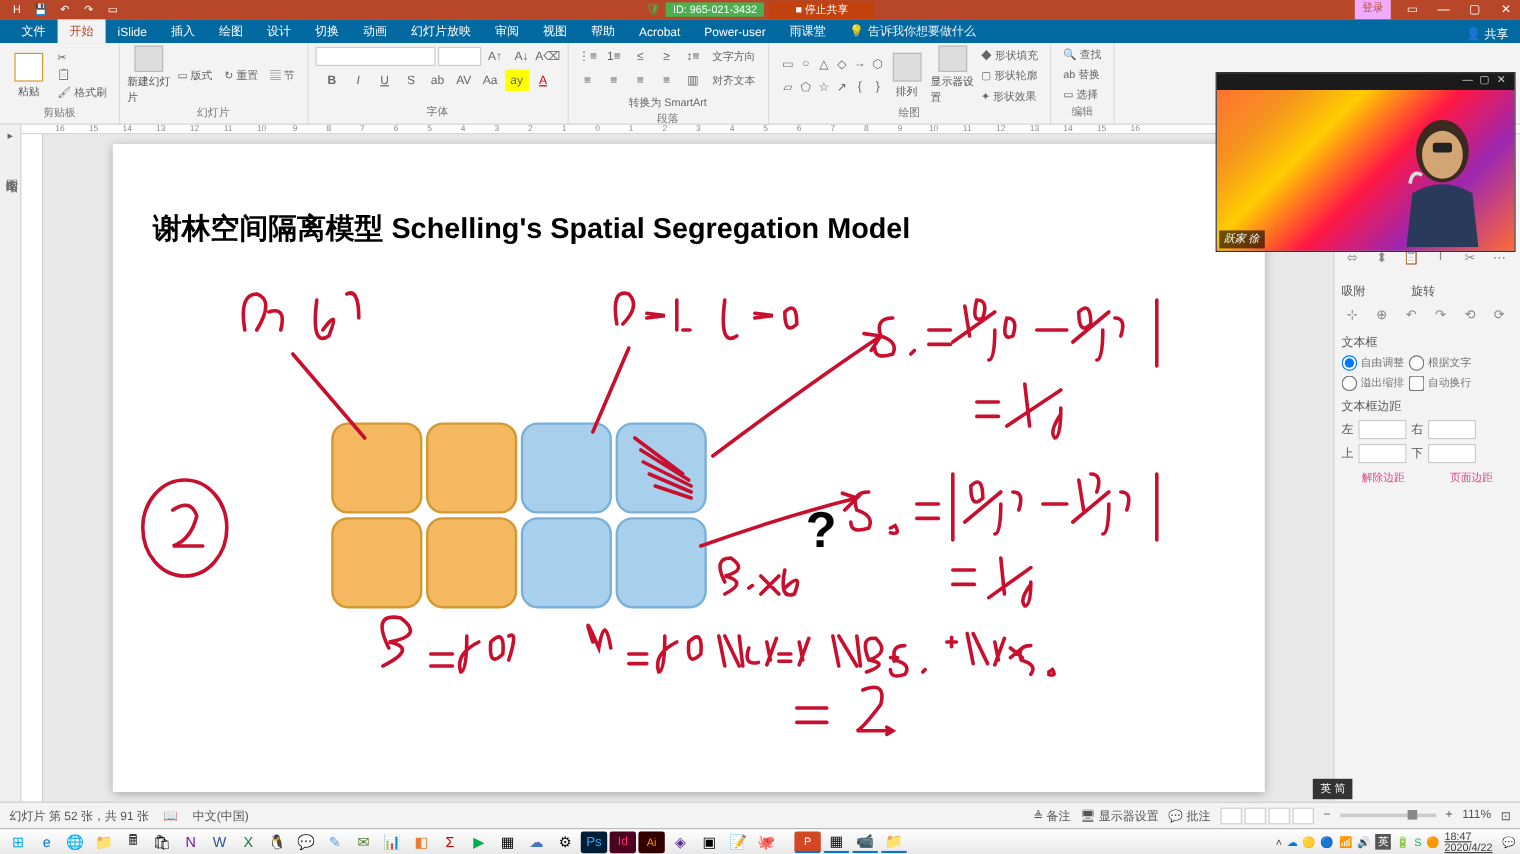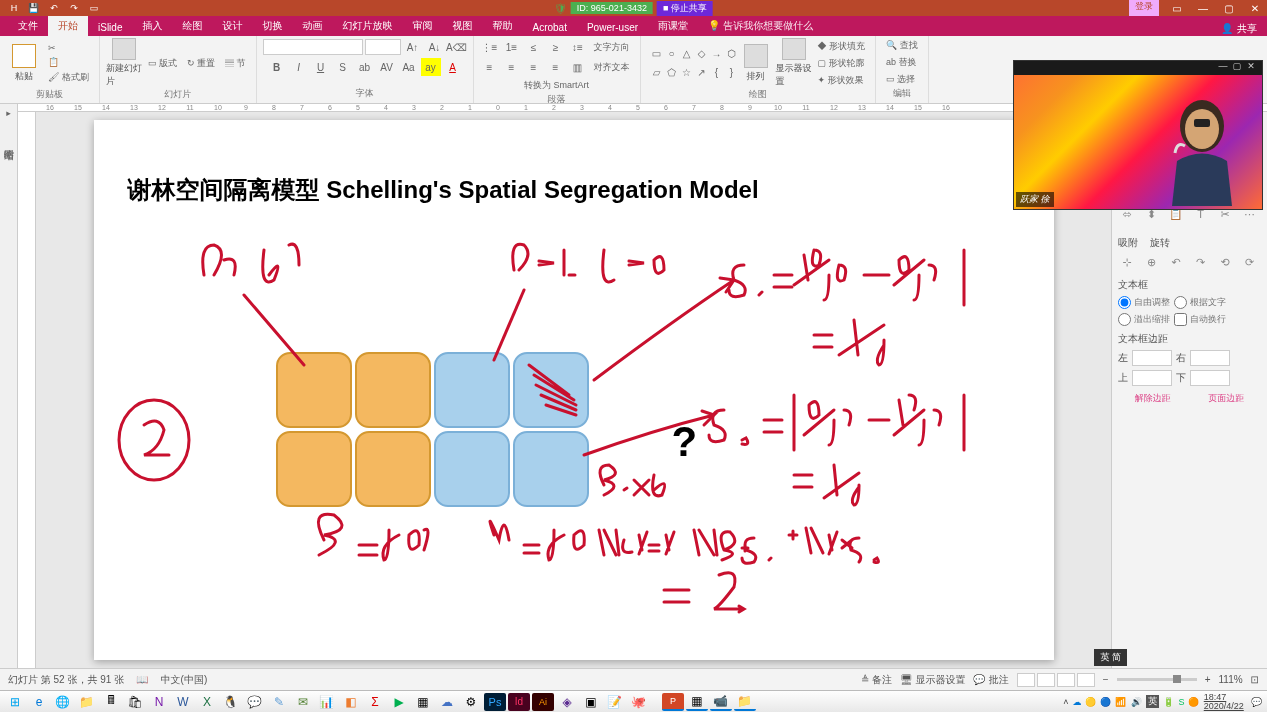--- a/index.html
+++ b/index.html
@@ -4,27 +4,27 @@
 <style>
 * { margin: 0; padding: 0; box-sizing: border-box; font-family: "Microsoft YaHei", sans-serif; }
 body { width: 1267px; height: 712px; background: #f0f0f0; overflow: hidden; position: relative; }
 
 
 .titlebar { height: 16px; background: #b8472a; display: flex; align-items: center; position: relative; }
 .titlebar-left { display: flex; gap: 4px; padding-left: 6px; }
 .titlebar-left .tb-btn { width: 16px; height: 12px; display: flex; align-items: center; justify-content: center; color: #fff; font-size: 9px; }
 .meeting-id-bar { position: absolute; left: 50%; transform: translateX(-50%); display: flex; align-items: center; gap: 4px; }
 .meeting-id { background: #4caf50; color: #fff; padding: 1px 6px; font-size: 9px; }
-.stop-share { background: #6d28d9; color: #fff; padding: 1px 6px; font-size: 9px; }
+.stop-share { background: #c2410c; color: #fff; padding: 1px 22px; font-size: 9px; }
 .titlebar-right { position: absolute; right: 0; display: flex; gap: 2px; }
 .titlebar-right .tb-btn { width: 24px; height: 16px; color: #fff; font-size: 10px; display: flex; align-items: center; justify-content: center; }
 .login-btn { background: #f0abfc; color: #b8472a; padding: 0 6px; font-size: 9px; margin-right: 4px; }
 
 
-.ribbon-tabs { height: 20px; background: #be185d; display: flex; align-items: flex-end; padding-left: 8px; color: #fff; font-size: 10px; }
+.ribbon-tabs { height: 20px; background: #0369a1; display: flex; align-items: flex-end; padding-left: 8px; color: #fff; font-size: 10px; }
 .ribbon-tab { padding: 3px 10px; cursor: pointer; }
 .ribbon-tab.active { background: #f3f3f3; color: #b8472a; }
 .ribbon-right { margin-left: auto; padding-right: 10px; display: flex; align-items: center; gap: 6px; font-size: 10px; }
 .tell-me { color: #fff; opacity: 0.9; }
 
 
 .ribbon { height: 68px; background: #f3f3f3; border-bottom: 1px solid #ccc; display: flex; font-size: 9px; color: #555; }
 .ribbon-group { border-right: 1px solid #ddd; padding: 2px 6px; display: flex; flex-direction: column; justify-content: space-between; }
 .ribbon-group-label { text-align: center; font-size: 9px; color: #777; padding-bottom: 1px; }
 .ribbon-items { display: flex; gap: 2px; align-items: center; flex: 1; }
@@ -412,21 +412,21 @@
           <div class="rp-section-title">剪贴板</div>
         </div>
         <div class="rp-grid">
           <div class="rp-ic">⬄</div>
           <div class="rp-ic">⬍</div>
           <div class="rp-ic">📋</div>
           <div class="rp-ic">T</div>
           <div class="rp-ic">✂</div>
           <div class="rp-ic">⋯</div>
         </div>
-        <div style="display:flex;gap:12px">
+        <div style="display:flex;gap:38px">
           <div class="rp-section-title">吸附</div>
           <div class="rp-section-title">旋转</div>
         </div>
         <div class="rp-grid">
           <div class="rp-ic">⊹</div>
           <div class="rp-ic">⊕</div>
           <div class="rp-ic">↶</div>
           <div class="rp-ic">↷</div>
           <div class="rp-ic">⟲</div>
           <div class="rp-ic">⟳</div>

